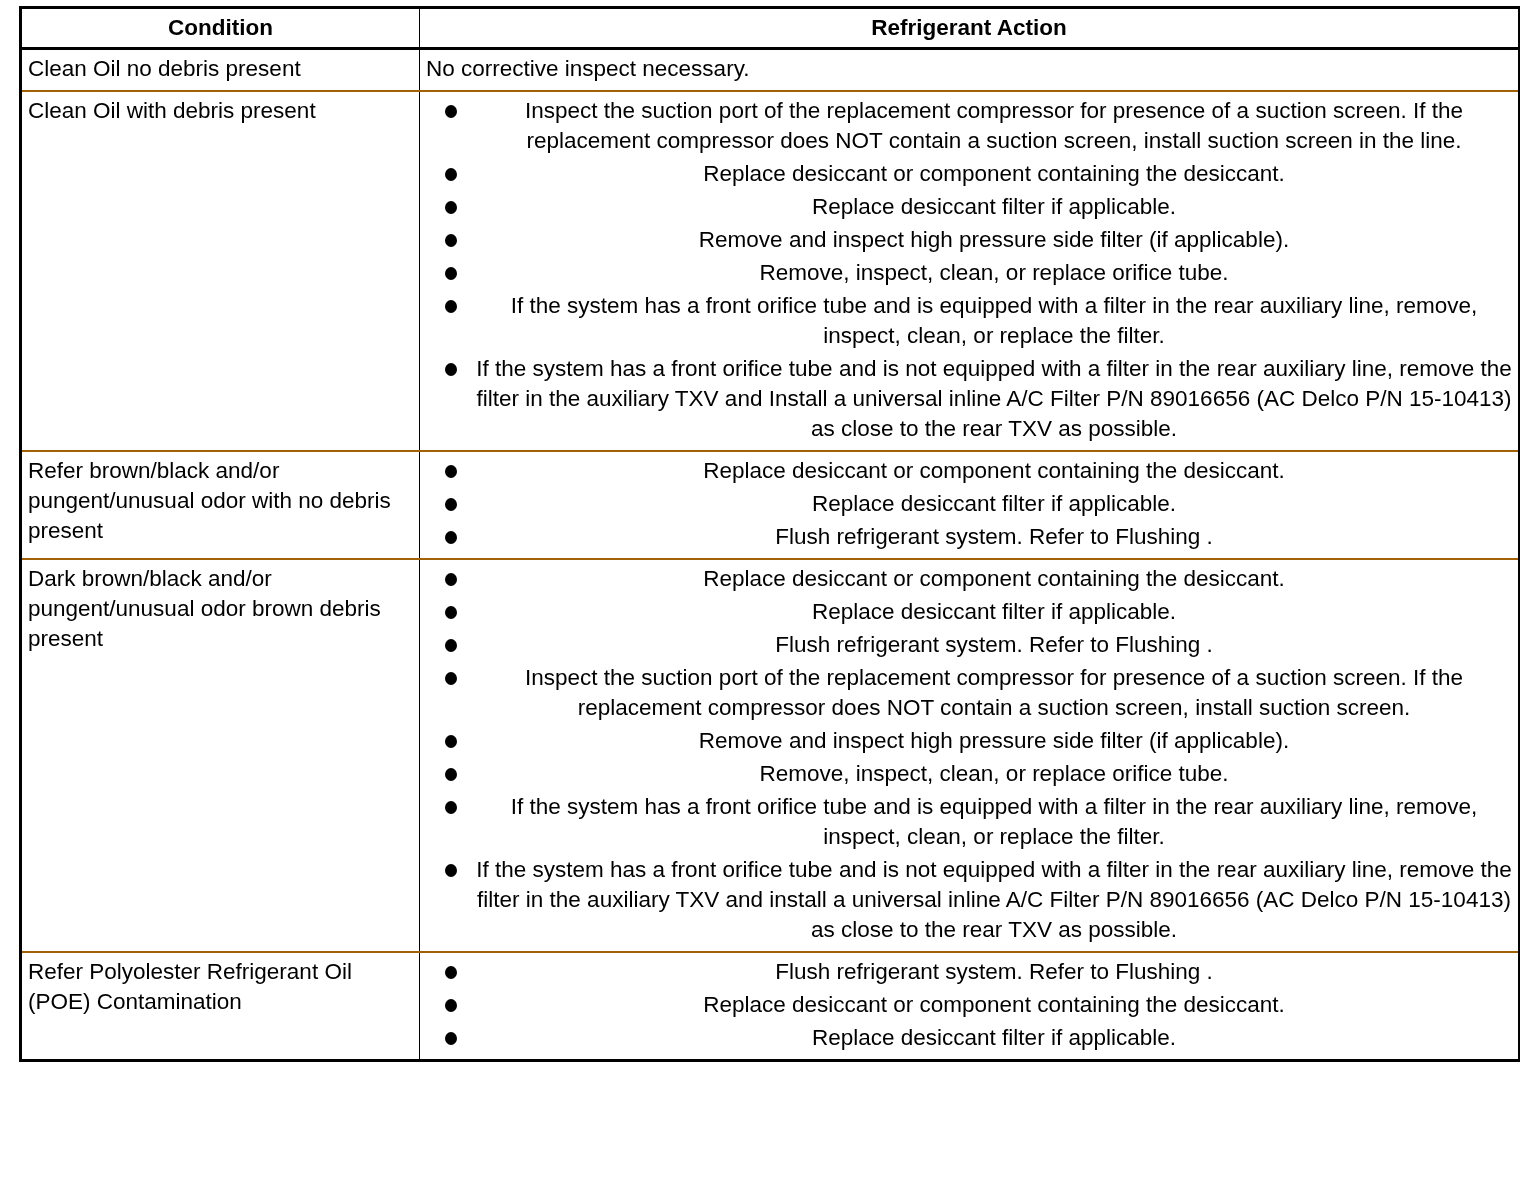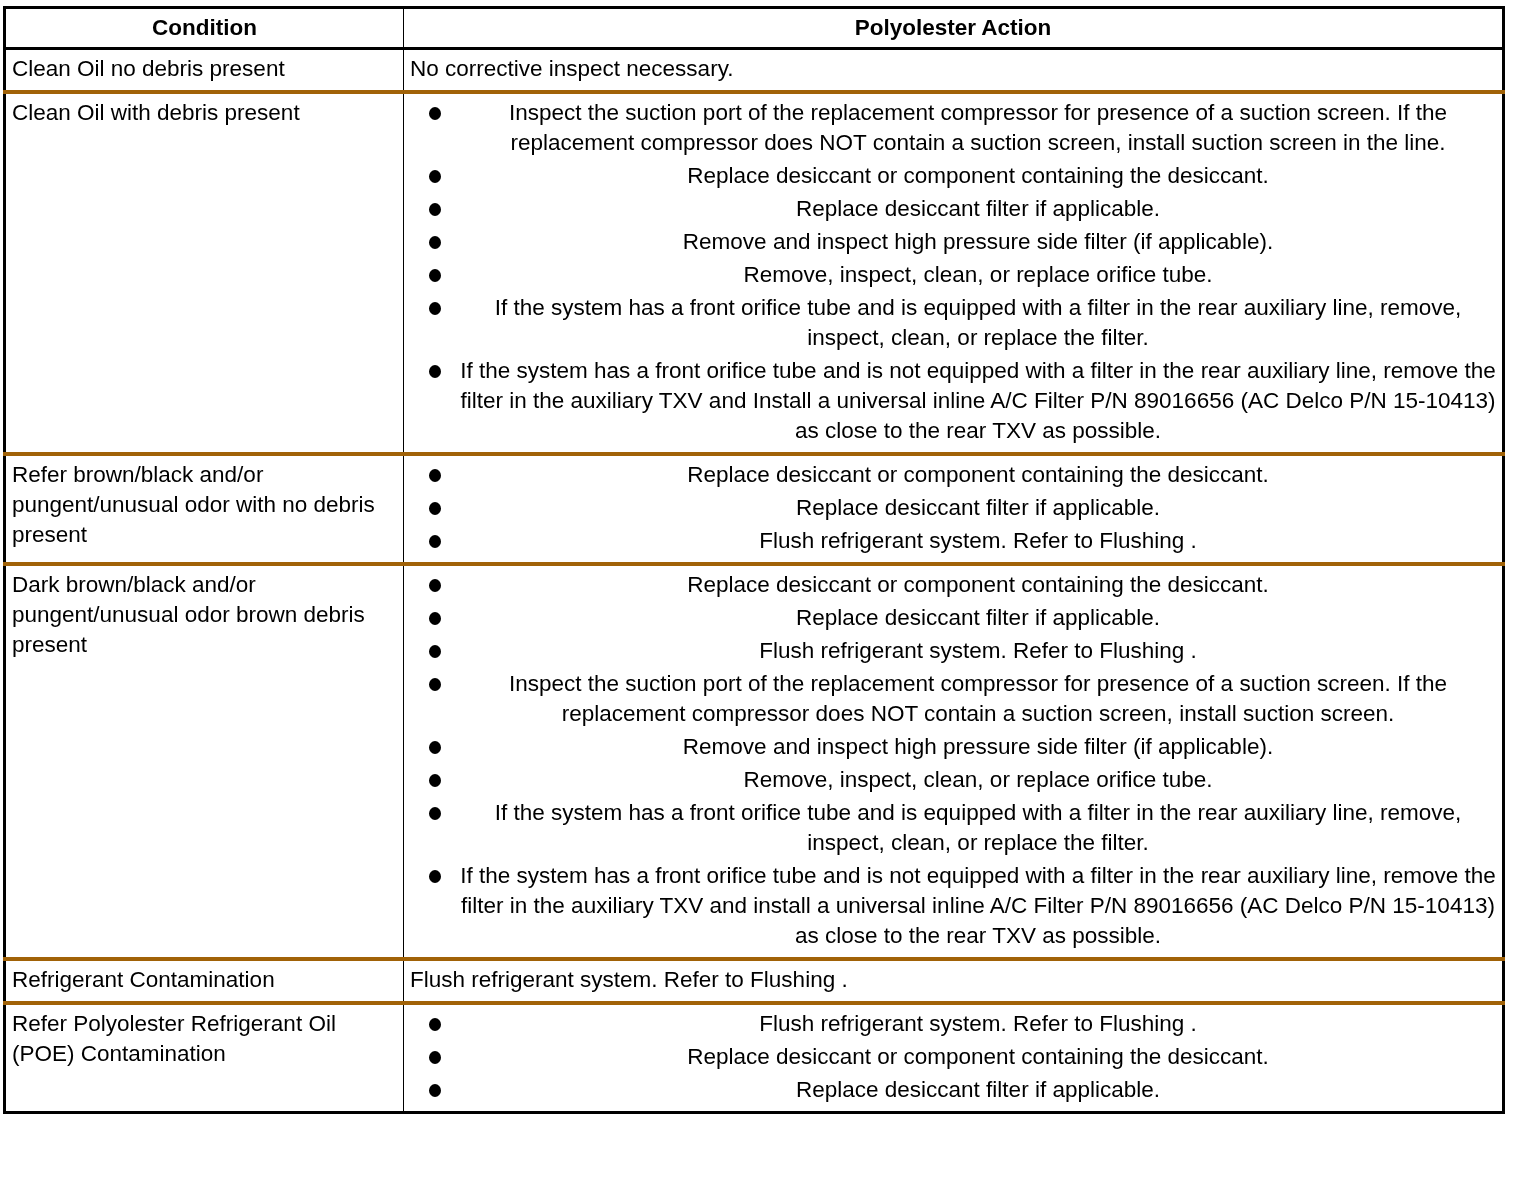--- a/index.html
+++ b/index.html
@@ -1,31 +1,31 @@
 <!DOCTYPE html>
 <html><head>
 <meta charset="utf-8">
 <style>
   html, body { margin: 0; padding: 0; background: #ffffff; }
   body { width: 1520px; height: 1180px; position: relative; font-family: "Liberation Sans", sans-serif; color: #000; }
   .tbl {
-    position: absolute; left: 3px; top: 6px; width: 1502px;
+    position: absolute; left: 19px; top: 6px; width: 1502px;
     border: 3px solid #000; border-collapse: collapse; table-layout: fixed;
     font-size: 22.5px; line-height: 30px;
   }
   .tbl col.c1 { width: 399px; }
   .tbl th {
     font-weight: bold; text-align: center; height: 38px; padding: 0;
     border-bottom: 3px solid #000; border-right: 1px solid #000;
   }
   .tbl td {
     vertical-align: top; border-top: 1.5px solid #000; border-right: 1px solid #000;
     padding: 4px 6px 6px 14px;
   }
-  .tbl tr.thick td { border-top: 4px solid #a16207; }
+  .tbl tr.thick td { border-top: 2px solid #a16207; }
   .tbl td.cond { padding-left: 6px; }
   .tbl td.action { padding-left: 6px; }
   ul.bullets { list-style: none; margin: 0; padding: 0; text-align: center; }
   ul.bullets li { position: relative; padding-left: 50px; margin-bottom: 3px; }
   ul.bullets li:last-child { margin-bottom: 0; }
   .bullet-icon {
     position: absolute; left: 19px; top: 9px; width: 12px; height: 13px;
     background: #000; border-radius: 50%;
   }
 </style>
@@ -33,21 +33,21 @@
 <body>
 
 <table class="tbl">
   <colgroup>
       <col class="c1">
       <col class="c2">
     </colgroup>
   <thead>
     <tr>
       <th>Condition</th>
-      <th>Polyolester Action</th>
+      <th>Refrigerant Action</th>
     </tr>
   </thead>
   <tbody id="tbody">
       <tr>
         <td class="cond">Clean Oil no debris present</td>
         <td class="action"><span>No corrective inspect necessary.</span></td>
       </tr>
       <tr class="thick">
         <td class="cond">Clean Oil with debris present</td>
         <td class="action">
@@ -81,24 +81,20 @@
             <li><span class="bullet-icon"></span><span>Flush refrigerant system. Refer to Flushing .</span></li>
             <li><span class="bullet-icon"></span><span>Inspect the suction port of the replacement compressor for presence of a suction screen. If the replacement compressor does NOT contain a suction screen, install suction screen.</span></li>
             <li><span class="bullet-icon"></span><span>Remove and inspect high pressure side filter (if applicable).</span></li>
             <li><span class="bullet-icon"></span><span>Remove, inspect, clean, or replace orifice tube.</span></li>
             <li><span class="bullet-icon"></span><span>If the system has a front orifice tube and is equipped with a filter in the rear auxiliary line, remove, inspect, clean, or replace the filter.</span></li>
             <li><span class="bullet-icon"></span><span>If the system has a front orifice tube and is not equipped with a filter in the rear auxiliary line, remove the filter in the auxiliary TXV and install a universal inline A/C Filter P/N 89016656 (AC Delco P/N 15-10413) as close to the rear TXV as possible.</span></li>
           </ul>
         </td>
       </tr>
       <tr class="thick">
-        <td class="cond">Refrigerant Contamination</td>
-        <td class="action"><span>Flush refrigerant system. Refer to Flushing .</span></td>
-      </tr>
-      <tr class="thick">
         <td class="cond">Refer Polyolester Refrigerant Oil (POE) Contamination</td>
         <td class="action">
           <ul class="bullets">
             <li><span class="bullet-icon"></span><span>Flush refrigerant system. Refer to Flushing .</span></li>
             <li><span class="bullet-icon"></span><span>Replace desiccant or component containing the desiccant.</span></li>
             <li><span class="bullet-icon"></span><span>Replace desiccant filter if applicable.</span></li>
           </ul>
         </td>
       </tr>
     </tbody>

